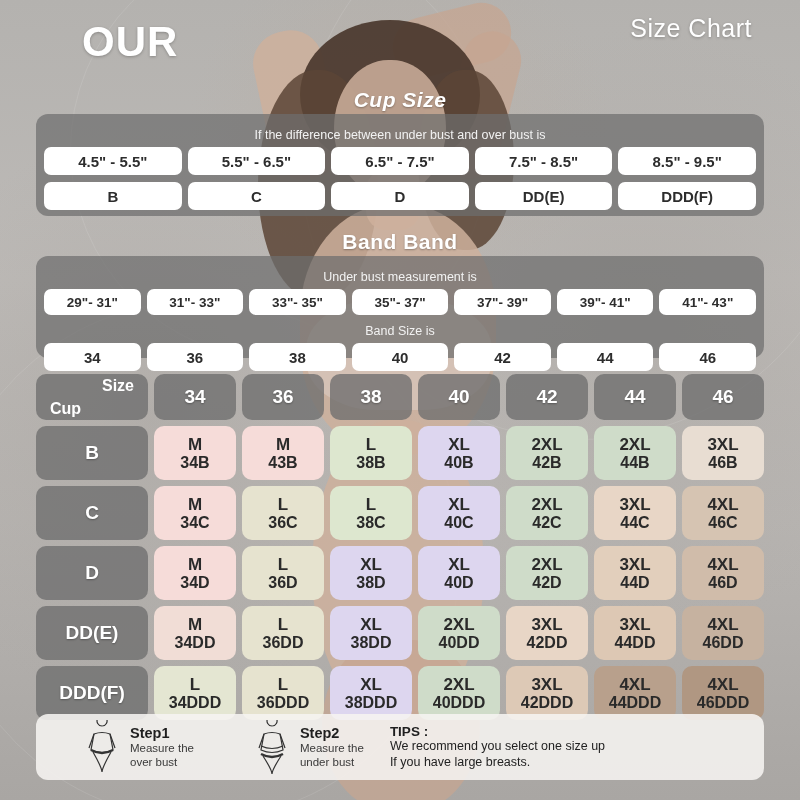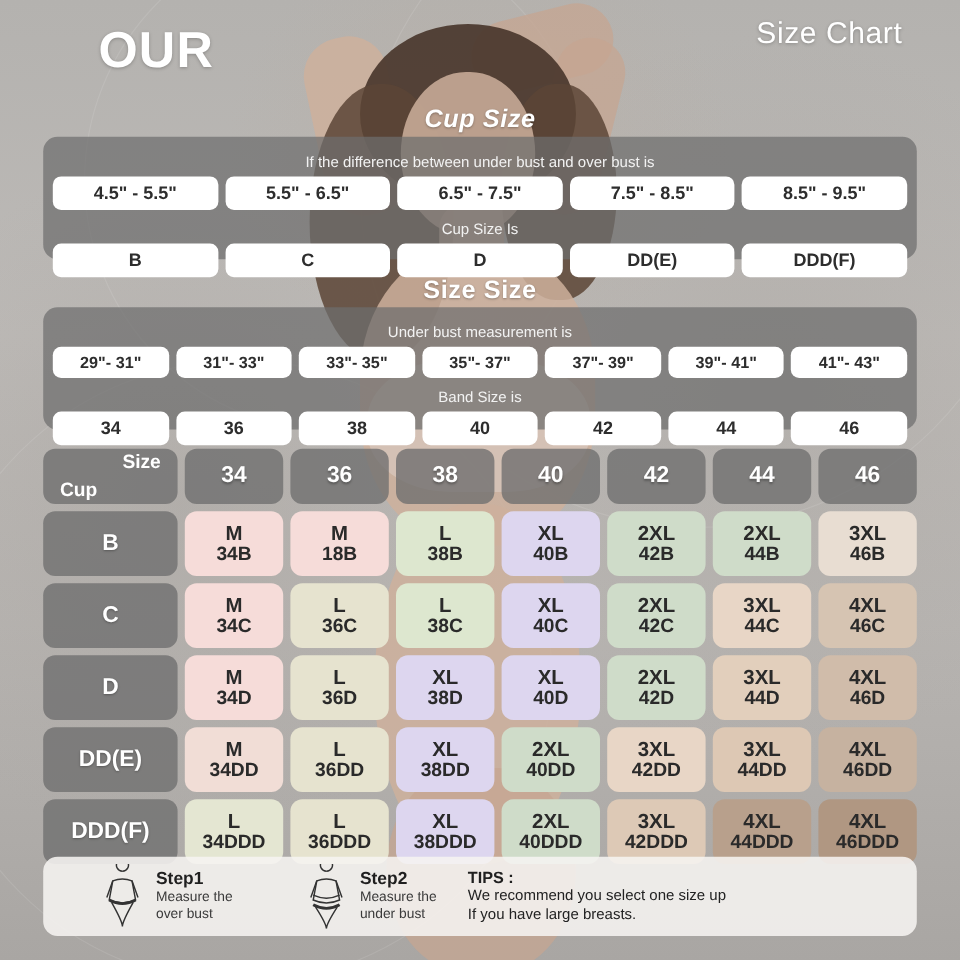--- a/index.html
+++ b/index.html
@@ -156,21 +156,20 @@
 <div class="panel" style="left:36px; top:114px; width:728px; height:102px;">
   <div style="height:12px;"></div>
   <div class="sub">If the  difference between under bust and over bust is</div>
   <div class="rowbar">
     <div class="cell">4.5" - 5.5"</div>
     <div class="cell">5.5" - 6.5"</div>
     <div class="cell">6.5" - 7.5"</div>
     <div class="cell">7.5" - 8.5"</div>
     <div class="cell">8.5" - 9.5"</div>
   </div>
-  <div class="sub">Cup Size Is</div>
   <div class="rowbar">
     <div class="cell">B</div>
     <div class="cell">C</div>
     <div class="cell">D</div>
     <div class="cell">DD(E)</div>
     <div class="cell">DDD(F)</div>
   </div>
 </div>
 <div class="sect-title" style="position:absolute; left:36px; top:88px; width:728px;font-style:italic;">Cup Size</div>
 
@@ -190,21 +189,21 @@
   <div class="rowbar">
     <div class="cell">34</div>
     <div class="cell">36</div>
     <div class="cell">38</div>
     <div class="cell">40</div>
     <div class="cell">42</div>
     <div class="cell">44</div>
     <div class="cell">46</div>
   </div>
 </div>
-<div class="sect-title" style="position:absolute; left:36px; top:230px; width:728px;">Size Size</div>
+<div class="sect-title" style="position:absolute; left:36px; top:230px; width:728px;">Band Band</div>
 
 <div id="matrix">
   <div class="mrow hdrrow">
     <div class="mhead corner">
       <span class="c-size">Size</span>
       <span class="c-cup">Cup</span>
     </div>
     <div class="mcells" id="matrix-head-cells">
         <div class="hdrcell">34</div>
         <div class="hdrcell">36</div>
@@ -218,21 +217,21 @@
   <div id="matrix-body">
       <div class="mrow">
         <div class="mhead lbl" style="height: 54px;">B</div>
         <div class="mcells">
           <div class="mcell" style="background: rgb(246, 220, 217);">
             <div class="sz">M</div>
             <div class="code">34B</div>
           </div>
           <div class="mcell" style="background: rgb(246, 220, 217);">
             <div class="sz">M</div>
-            <div class="code">18B</div>
+            <div class="code">43B</div>
           </div>
           <div class="mcell" style="background: rgb(221, 231, 207);">
             <div class="sz">L</div>
             <div class="code">38B</div>
           </div>
           <div class="mcell" style="background: rgb(221, 214, 239);">
             <div class="sz">XL</div>
             <div class="code">40B</div>
           </div>
           <div class="mcell" style="background: rgb(207, 220, 201);">

